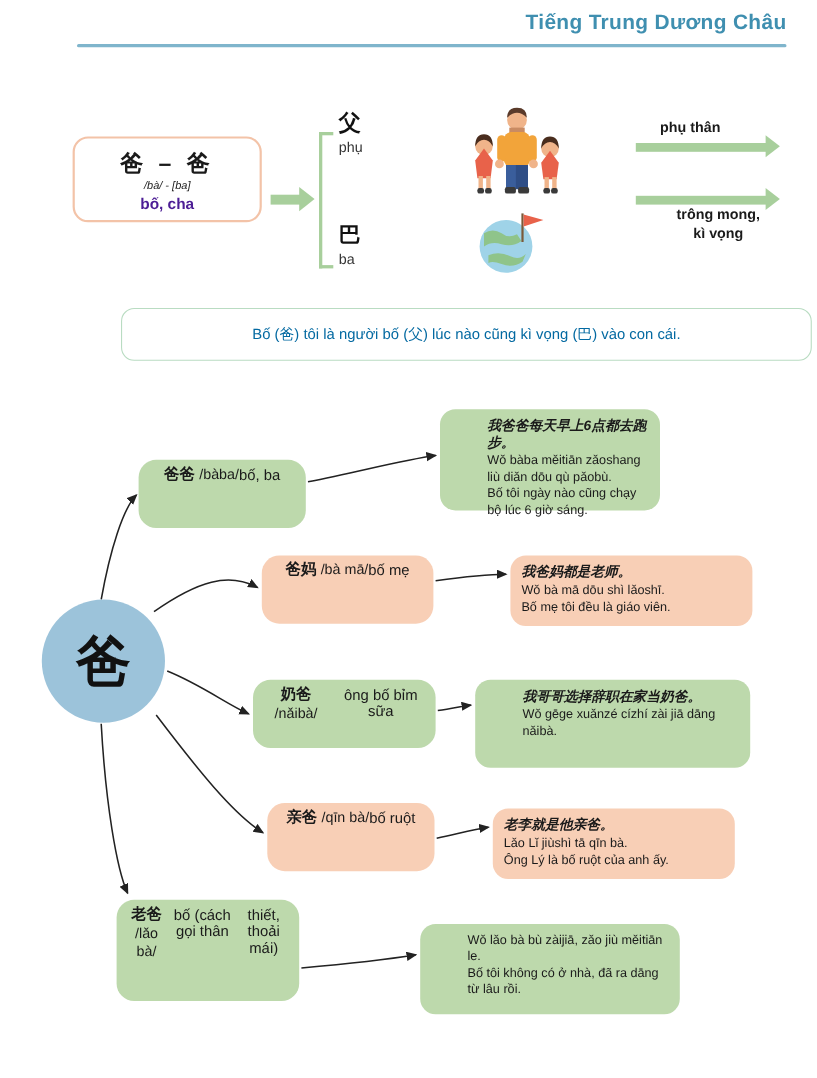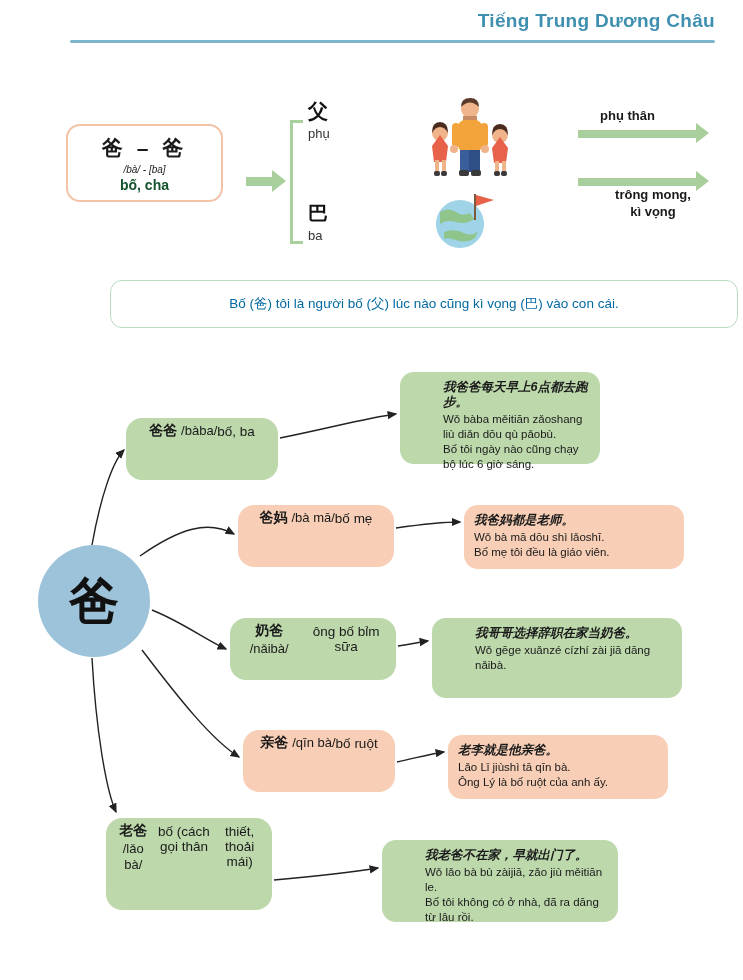--- a/index.html
+++ b/index.html
@@ -34,21 +34,21 @@
     top: 40px;
     height: 3px;
     background: #7fb5cc;
     border-radius: 2px;
   }
 
   
   #main-word-box {
     left: 66px;
     top: 124px;
-    width: 157px;
+    width: 172px;
     height: 78px;
     border: 2px solid #f3c3a8;
     border-radius: 14px;
     background: #ffffff;
     text-align: center;
     box-sizing: border-box;
     padding-top: 8px;
   }
   #main-word-box .hanzi {
     font-size: 21px;
@@ -59,21 +59,21 @@
   #main-word-box .pinyin {
     font-size: 10px;
     margin-top: 2px;
     color: #222;
     font-style: italic;
   }
   #main-word-box .meaning {
     font-size: 14px;
     font-weight: bold;
     margin-top: 2px;
-    color: #14532d;
+    color: #4c1d95;
   }
 
   
   #split-arrow-shaft {
     left: 246px; top: 177px; width: 28px; height: 9px; background: #a8cf9c;
   }
   #split-arrow-head {
     left: 272px; top: 170px;
     width: 0; height: 0;
     border-left: 14px solid #a8cf9c;
@@ -344,16 +344,15 @@
 
 <div class="abs term-box green" id="term-4">
   <div class="t-line1">
     <span>老爸</span>
     <span class="t-pinyin">/lǎo bà/</span>
   </div>
   <div class="t-line2">bố (cách gọi thân</div>
   <div class="t-line2">thiết, thoải mái)</div>
 </div>
 <div class="abs example-box green" id="example-4">
-  <div class="ex-hanzi">我老爸不在家，早就出门了。</div>
   <div class="ex-pinyin">Wǒ lǎo bà bù zàijiā, zǎo jiù měitiān le.</div>
   <div class="ex-trans">Bố tôi không có ở nhà, đã ra dāng từ lâu rồi.</div>
 </div>
 
 </body></html>

